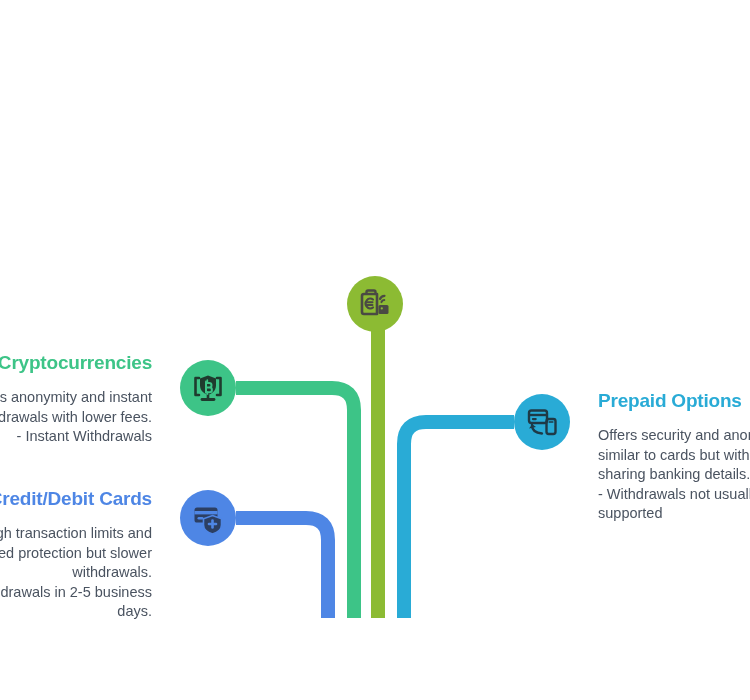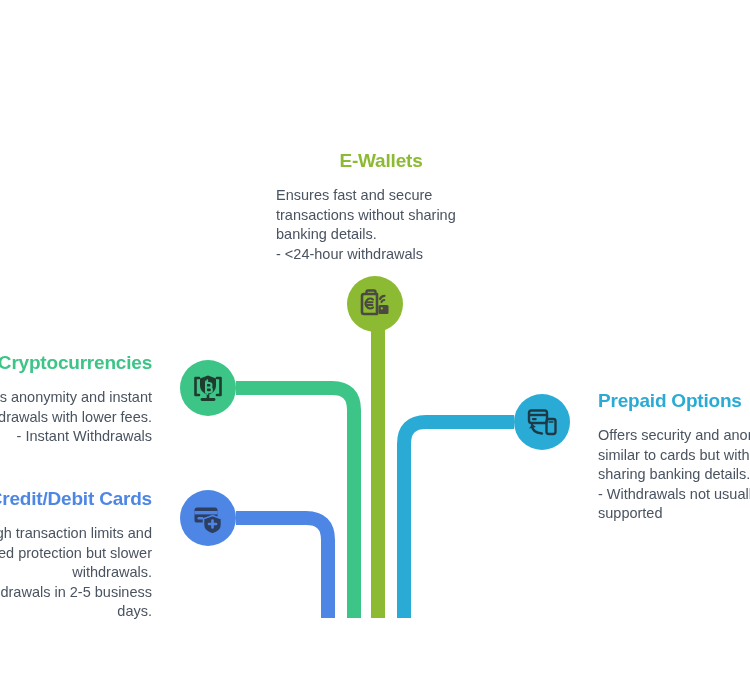--- a/index.html
+++ b/index.html
@@ -190,27 +190,20 @@
 
         <rect x="21.5" y="14" width="9" height="15" rx="2.2" fill="none" stroke="#1e3a47" stroke-width="2.4"></rect>
         <line x1="24.2" y1="17" x2="27.8" y2="17" stroke="#1e3a47" stroke-width="1.6" stroke-linecap="round"></line>
 
         <path d="M7 20 c0 5 4 8 10 8.5" fill="none" stroke="#1e3a47" stroke-width="2.4" stroke-linecap="round"></path>
         <path d="M4 23.5 L7.2 19.2 L11 22" fill="#1e3a47"></path>
       </svg>
     </span>
   </div>
 
-  <div class="block" id="block-ewallets">
-    <h2>E-Wallets</h2>
-    <p>
-      <span>Ensures fast and secure transactions without sharing banking details.</span>
-      <span class="note">- &lt;24-hour withdrawals</span>
-    </p>
-  </div>
 
   <div class="block" id="block-crypto">
     <h2>Cryptocurrencies</h2>
     <p>
       <span>Offers anonymity and instant withdrawals with lower fees.</span>
       <span class="note">- Instant Withdrawals</span>
     </p>
   </div>
 
   <div class="block" id="block-cards">

